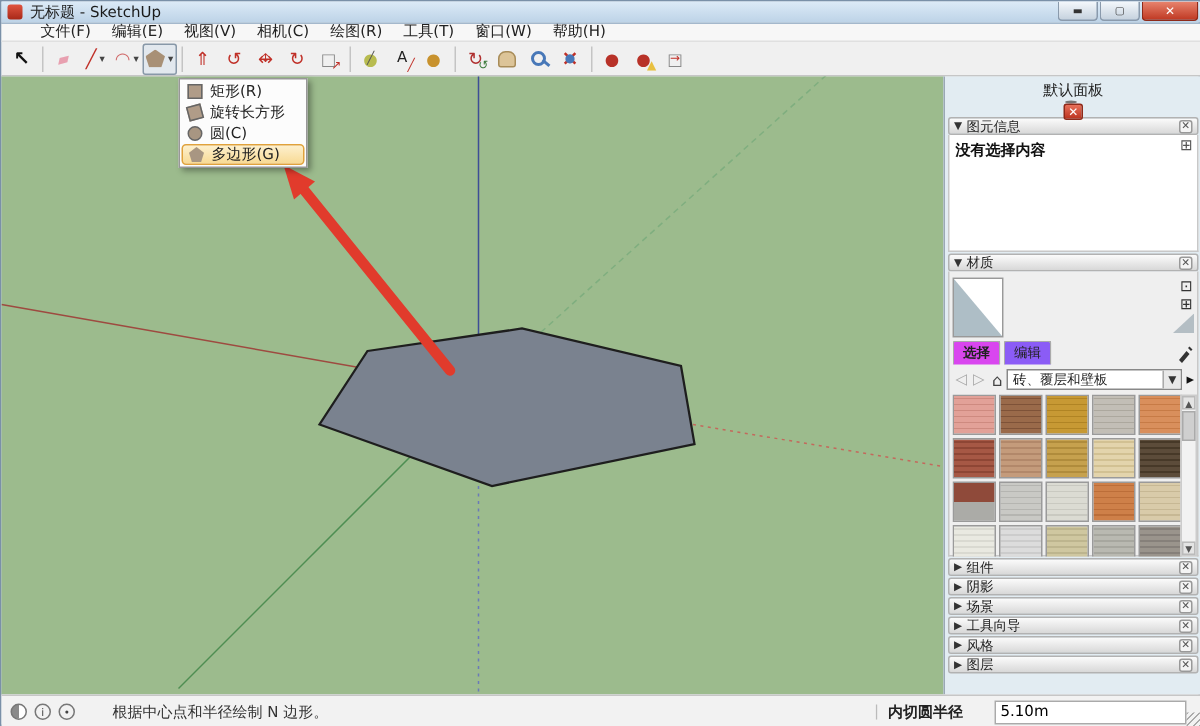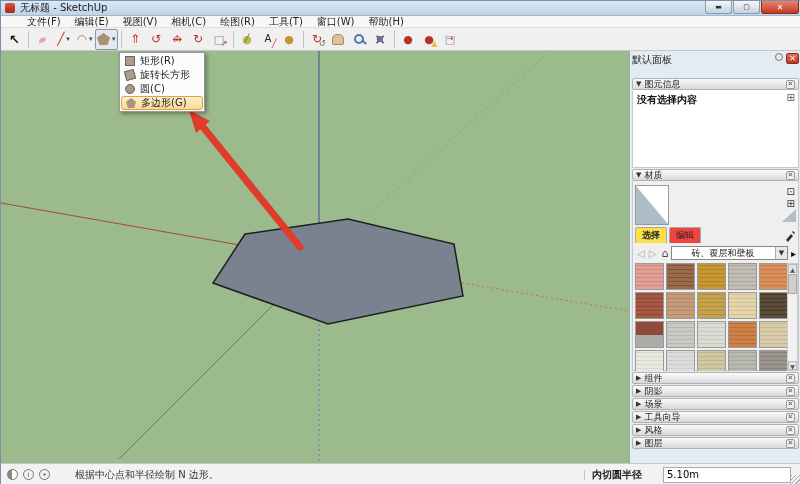--- a/index.html
+++ b/index.html
@@ -53,21 +53,21 @@
   .sm-item.hl { border:1px solid #E0A23C; border-radius:3px; background:linear-gradient(#FDF0CE,#F8DA94); }
   .smi { width:10px; height:10px; margin-right:5px; flex:none; }
   .smi-rect  { background:#B09C88; border:1px solid #666; }
   .smi-rrect { background:#B09C88; border:1px solid #666; transform:rotate(-15deg); }
   .smi-circle{ background:#A89682; border:1px solid #666; border-radius:50%; }
   .smi-poly  { background:#A89682; clip-path:polygon(50% 0,100% 38%,81% 100%,19% 100%,0 38%); }
 
   
   #sidebar { position:absolute; left:628px; top:50px; width:172px; height:412px; background:#E2ECF2;
     border-left:1px solid #9AA8B4; overflow:hidden; }
-  .dp-header { height:13px; margin:2px 2px 12px 2px; display:flex; align-items:flex-start; font-size:10px; color:#222; }
+  .dp-header { height:13px; margin:2px 2px 12px 2px; display:flex; align-items:center; font-size:10px; color:#222;flex-direction:column; }
   .dp-header .spacer { flex:1; }
   .pin { width:8px; height:8px; border:1px solid #777; border-radius:50%; margin-right:3px; }
   .panel-close { width:13px; height:11px; background:linear-gradient(#E8705A,#BC3420); border:1px solid #8E2A1A;
     border-radius:2px; color:#fff; font-size:8px; line-height:9px; text-align:center; }
   .p-header { height:12px; margin:1px 2px 0 2px; border:1px solid #B2B2B2; border-radius:2px;
     background:linear-gradient(#FBFBFB,#D8D8D8); display:flex; align-items:center; padding:0 3px; font-size:9px; color:#222; }
   .p-header .tri { font-size:7px; margin-right:3px; color:#333; }
   .p-header .spacer { flex:1; }
   .xbox { width:9px; height:9px; border:1px solid #999; border-radius:2px; background:#F4F4F4;
     font-size:7px; line-height:7px; text-align:center; color:#555; }
@@ -79,29 +79,29 @@
   #materials-body { position:relative; height:190px; margin:0 2px; background:#EFEFEF; border:1px solid #C8C8C8; border-top:none; }
   #mat-preview { position:absolute; left:2px; top:4px; width:34px; height:40px; background:#FFF; border:1px solid #999; }
   #mat-preview .tri2 { position:absolute; inset:0; background:#AEBEC6; clip-path:polygon(0 0,100% 100%,0 100%); }
   #mat-namepane { position:absolute; left:38px; top:4px; width:112px; height:40px; background:#FFF; border:1px solid #999; }
   #mat-name { position:absolute; left:2px; top:2px; width:106px; height:13px; border:1px solid #AAA; font-size:9px; padding:0 2px;
     font-family:"DejaVu Sans", sans-serif; }
   .mat-side-ico { position:absolute; right:3px; font-size:10px; color:#333; line-height:1; }
   #mat-corner { position:absolute; right:2px; top:28px; width:14px; height:13px; background:#B4BEC4;
     clip-path:polygon(100% 0,100% 100%,0 100%); }
   #mat-tabs { position:absolute; left:2px; top:48px; right:2px; height:14px; display:flex; align-items:flex-end; }
-  .mtab { font-size:9px; padding:1px 6px; border:1px solid #AAA; border-bottom:none; background:#ef4444; margin-right:2px;
+  .mtab { font-size:9px; padding:1px 6px; border:1px solid #AAA; border-bottom:none; background:#8b5cf6; margin-right:2px;
     border-radius:2px 2px 0 0; }
-  .mtab.on { background:#fde047; font-weight:bold; }
+  .mtab.on { background:#d946ef; font-weight:bold; }
   #dropper { margin-left:auto; margin-bottom:1px; }
   #mat-nav { position:absolute; left:2px; top:64px; right:2px; height:16px; display:flex; align-items:center; }
   .nav-arrow { font-size:10px; color:#A8A8A8; margin:0 2px; }
   .home { font-size:11px; color:#444; margin:0 3px; }
   #mat-select { flex:1; height:14px; background:#FFF; border:1px solid #888; display:flex; align-items:center; font-size:9px;
-    padding-left:19px; position:relative; }
+    padding-left:3px; position:relative; }
   #mat-select .sel-dd { position:absolute; right:0; top:0; width:12px; height:12px; background:#E8E8E8; border-left:1px solid #AAA;
     font-size:7px; text-align:center; line-height:12px; color:#333; }
   .detail-ico { font-size:10px; color:#111; margin-left:3px; }
   #mat-grid { position:absolute; left:2px; top:82px; width:154px; height:108px; overflow:hidden;
     display:grid; grid-template-columns:repeat(5,29px); grid-auto-rows:27px; gap:2px; }
   .swatch { border:1px solid #9A9A9A; }
   #mat-scroll { position:absolute; right:0; top:82px; width:11px; height:108px; background:#F2F2F2; border:1px solid #CCC;
     display:flex; flex-direction:column; align-items:center; }
   .sc-btn { width:9px; height:9px; font-size:6px; line-height:9px; text-align:center; color:#555; background:#E4E4E4; border:1px solid #BBB; }
   .sc-thumb { width:9px; height:20px; background:#CFCFCF; border:1px solid #AAA; margin-top:1px; }

